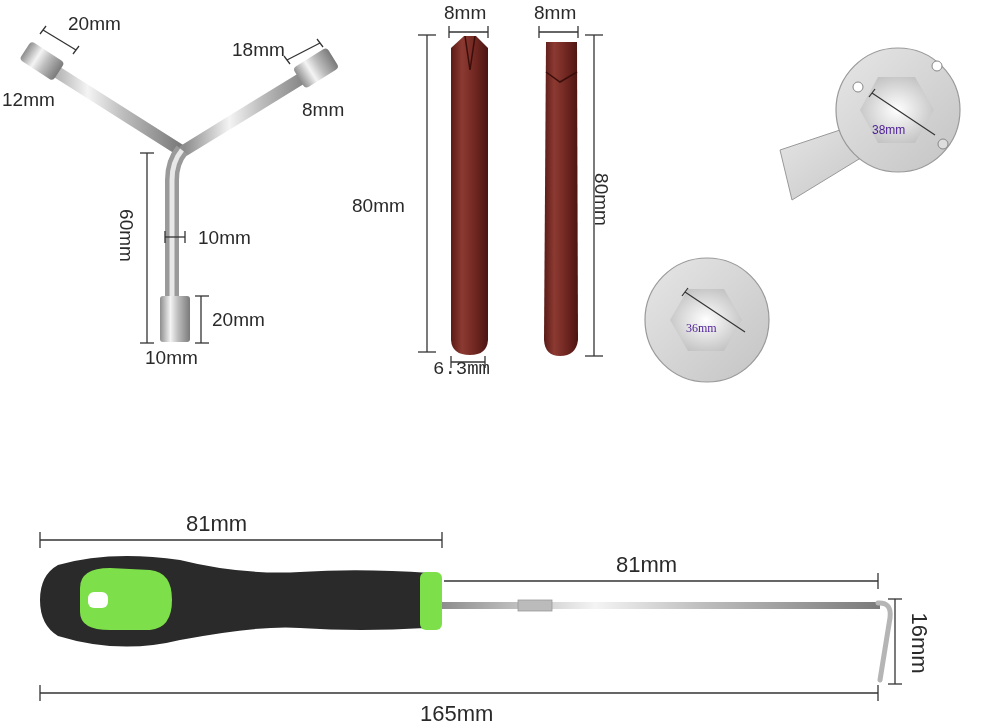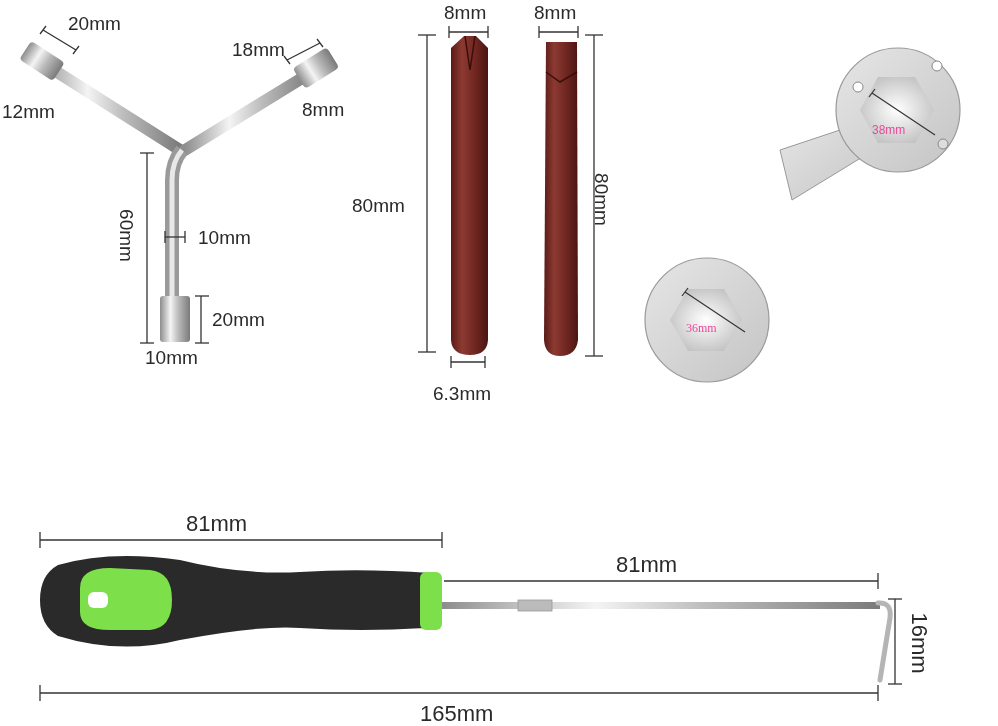--- a/index.html
+++ b/index.html
@@ -1,19 +1,19 @@
 <!DOCTYPE html>
 <html><head>
 <meta charset="utf-8">
 <style>
   html, body { margin:0; padding:0; background:#ffffff; }
   body { width:998px; height:726px; position:relative; overflow:hidden;
          font-family:"Liberation Sans", "DejaVu Sans", sans-serif; color:#222; }
   .lbl { position:absolute; font-size:19px; color:#2a2a2a; white-space:nowrap; line-height:1; }
-  .lbl-small { font-size:12px; color:#ec4899; }
+  .lbl-small { font-size:12px; color:#4c1d95; }
   .lbl-lg { font-size:22px; }
   .vert { transform-origin:center; transform:rotate(90deg); }
   svg { position:absolute; left:0; top:0; }
 </style>
 </head>
 <body>
 
 <svg width="998" height="726" viewBox="0 0 998 726">
   <defs>
     <linearGradient id="chromeH" x1="0" y1="0" x2="1" y2="0">
@@ -126,33 +126,33 @@
     <line x1="895" y1="599" x2="895" y2="684"></line>
       <line x1="888" y1="599" x2="902" y2="599"></line>
       <line x1="888" y1="684" x2="902" y2="684"></line>
     <line x1="40" y1="693" x2="878" y2="693"></line>
       <line x1="40" y1="685" x2="40" y2="701"></line>
       <line x1="878" y1="685" x2="878" y2="701"></line>
   </g>
 </svg>
 
 <div class="lbl" style="left:68px;top:14px;">20mm</div>
-<div class="lbl" style="left:2px;top:90px;margin-top:12px;">12mm</div>
+<div class="lbl" style="left:2px;top:90px;">12mm</div>
 <div class="lbl" style="left:232px;top:40px;">18mm</div>
 <div class="lbl" style="left:302px;top:100px;">8mm</div>
 <div class="lbl vert" style="left:100px;top:226px;">60mm</div>
 <div class="lbl" style="left:198px;top:228px;">10mm</div>
 <div class="lbl" style="left:212px;top:310px;">20mm</div>
 <div class="lbl" style="left:145px;top:348px;">10mm</div>
 
 <div class="lbl" style="left:444px;top:3px;">8mm</div>
 <div class="lbl" style="left:534px;top:3px;">8mm</div>
 <div class="lbl" style="left:352px;top:196px;">80mm</div>
 <div class="lbl vert" style="left:575px;top:190px;">80mm</div>
-<div class="lbl" style="left:433px;top:384px;">6.3mm</div>
+<div class="lbl" style="left:433px;top:360px;font-family:Liberation Mono, monospace;">6.3mm</div>
 
 <div class="lbl lbl-small" style="left:872px;top:124px;">38mm</div>
 <div class="lbl lbl-small" style="left:686px;top:322px;font-family:Liberation Serif, serif;">36mm</div>
 
 <div class="lbl lbl-lg" style="left:186px;top:513px;">81mm</div>
 <div class="lbl lbl-lg" style="left:616px;top:554px;">81mm</div>
 <div class="lbl lbl-lg vert" style="left:888px;top:632px;">16mm</div>
 <div class="lbl lbl-lg" style="left:420px;top:703px;">165mm</div>
 
 </body></html>

